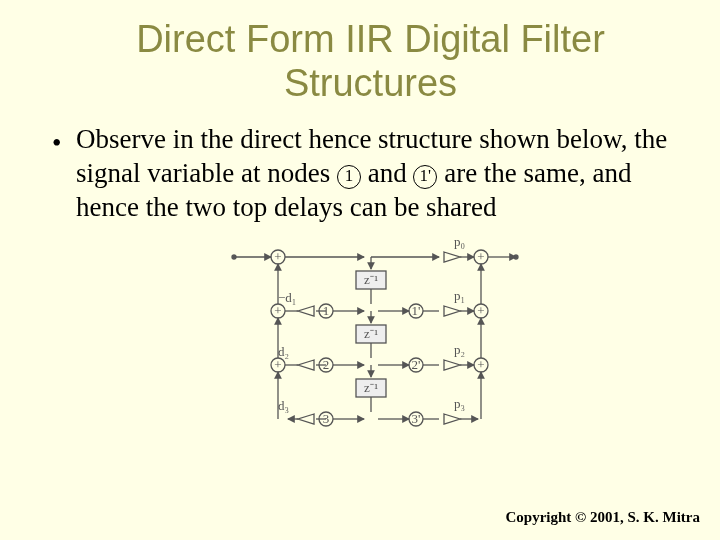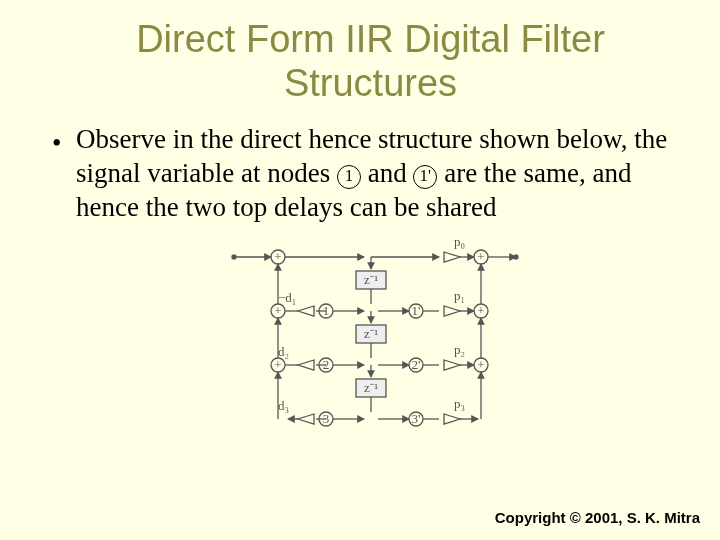--- a/index.html
+++ b/index.html
@@ -56,21 +56,21 @@
     vertical-align: 1px;
   }
   .diagram-wrap {
     text-align: center;
     margin-top: 4px;
   }
   .copyright {
     position: absolute;
     right: 20px;
     bottom: 14px;
-    font-family: Liberation Sans, sans-serif;
+    font-family: Liberation Serif, serif;
     font-weight: bold;
     font-size: 15px;
   }
 </style>
 </head>
 <body>
 
 <div class="slide">
   <h1 class="title">Direct Form IIR Digital Filter Structures</h1>
 

